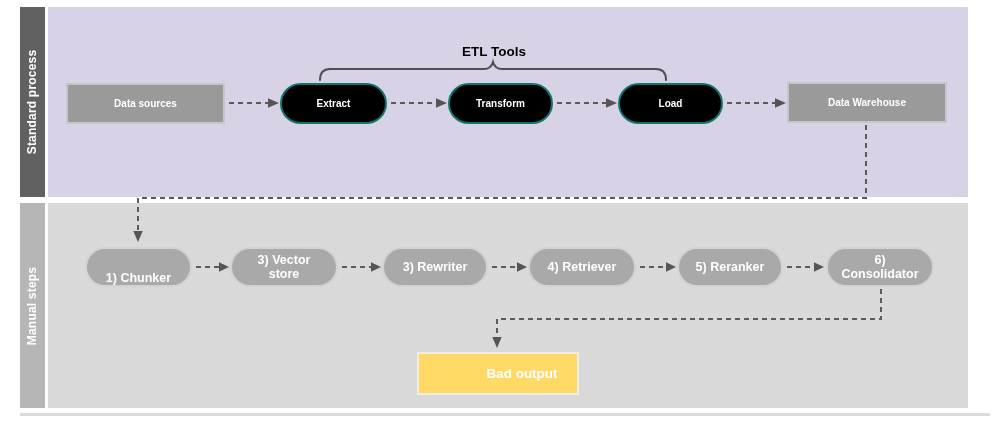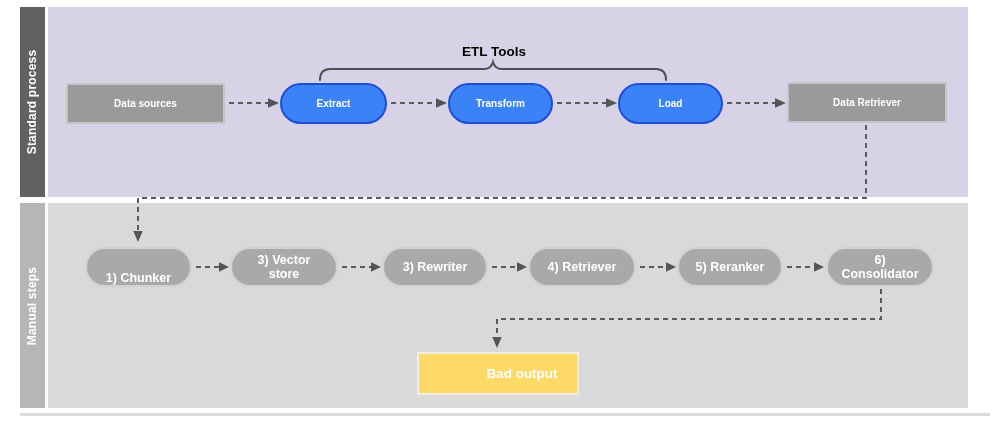--- a/index.html
+++ b/index.html
@@ -15,21 +15,21 @@
   .lane-body{position:absolute;}
   .lane-standard{left:48px;top:7px;width:920px;height:190px;background:#d8d2e7;}
   .lane-manual{left:48px;top:203px;width:920px;height:205px;background:#d9d9d9;}
   .divider{position:absolute;left:20px;top:413px;width:970px;height:3px;background:#dcdcdc;}
 
   
   .node{position:absolute;display:flex;align-items:center;justify-content:center;
     box-sizing:border-box;color:#ffffff;font-weight:bold;font-size:10px;
     text-align:center;line-height:1.15;}
   .rect-node{background:#9a9a9a;border:2px solid #c6c6c6;}
-  .etl-pill{background:#3b82f6;border:2px solid #1d4ed8;border-radius:22px;}
+  .etl-pill{background:#000000;border:2px solid #0f766e;border-radius:22px;}
   .gray-pill{background:#a9a9a9;border:2px solid #d2d2d2;border-radius:21px;font-size:12.5px;}
   .yellow-node{background:#ffd966;border:2px solid #f0eee4;font-size:13.5px;}
 
   .node-datasources{left:66px;top:83px;width:159px;height:41px;}
   .node-extract{left:280px;top:83px;width:107px;height:41px;}
   .node-transform{left:448px;top:83px;width:105px;height:41px;}
   .node-load{left:618px;top:83px;width:105px;height:41px;}
   .node-warehouse{left:787px;top:82px;width:160px;height:41px;}
 
   .node-chunker{left:85px;top:247px;width:107px;height:40px;align-items:flex-end;}
@@ -109,21 +109,21 @@
   <div class="node etl-pill node-extract">
     <span>Extract</span>
   </div>
   <div class="node etl-pill node-transform">
     <span>Transform</span>
   </div>
   <div class="node etl-pill node-load">
     <span>Load</span>
   </div>
   <div class="node rect-node node-warehouse">
-    <span>Data Retriever</span>
+    <span>Data Warehouse</span>
   </div>
 
   <div class="node gray-pill node-chunker">
     <span>1) Chunker</span>
   </div>
   <div class="node gray-pill node-vector">
     <span class="wrap-66">3) Vector store</span>
   </div>
   <div class="node gray-pill node-rewriter">
     <span>3) Rewriter</span>

